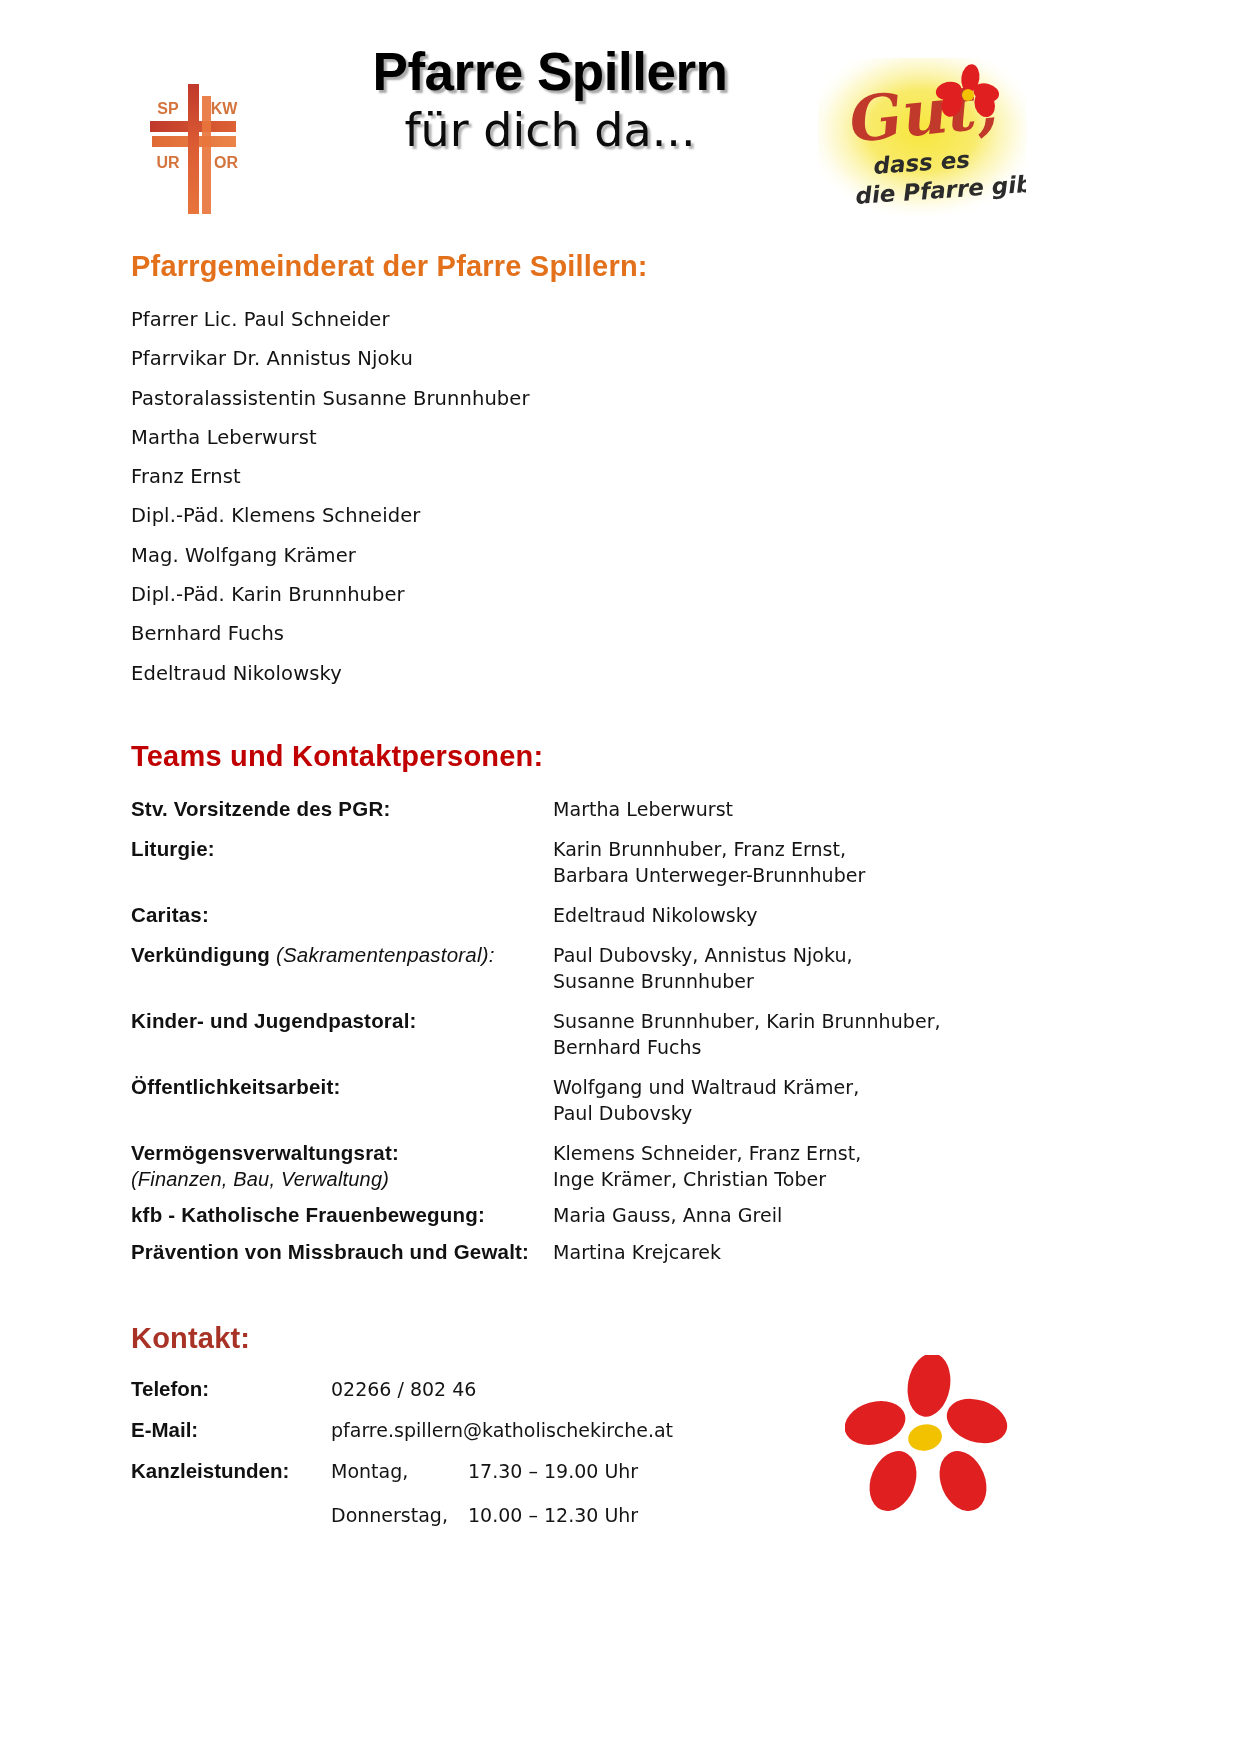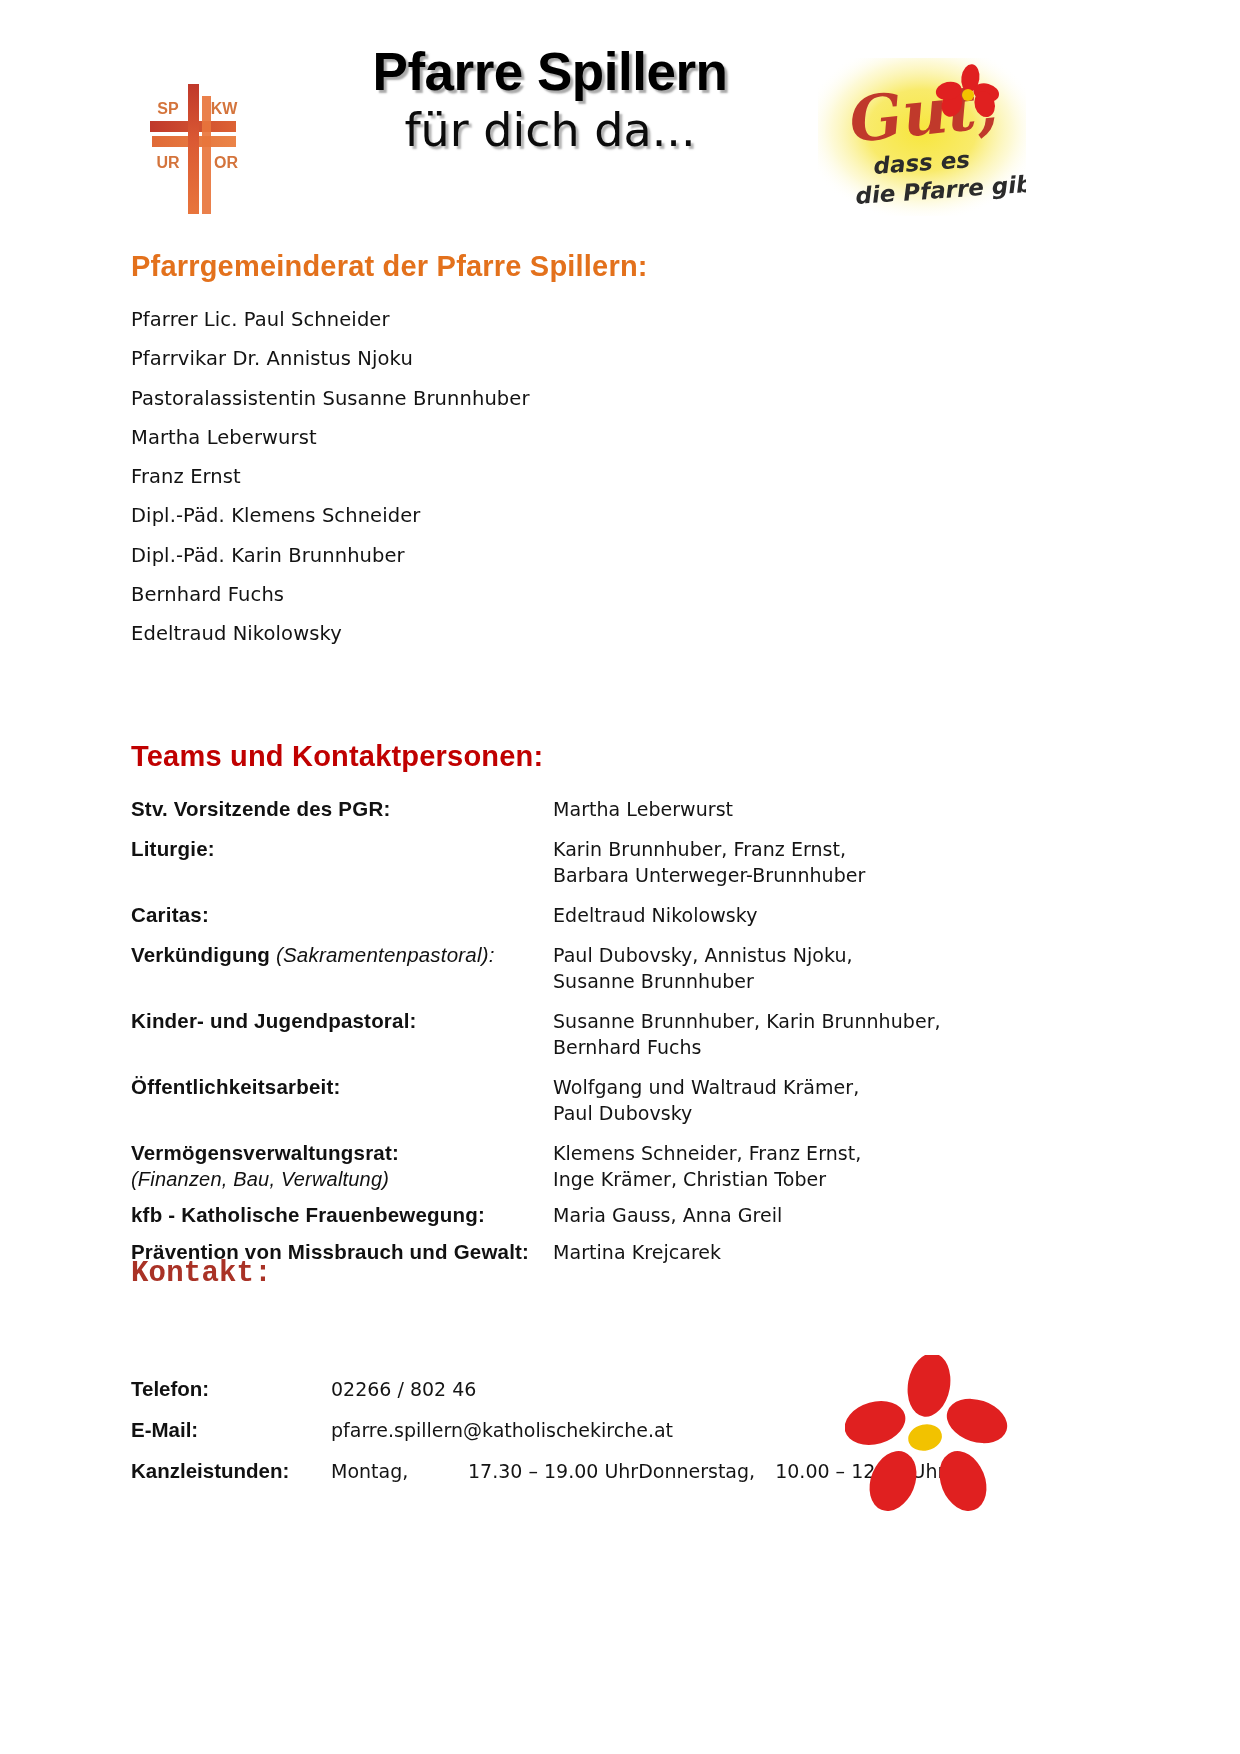--- a/index.html
+++ b/index.html
@@ -96,22 +96,22 @@
     font-weight: bold;
     font-size: 29px;
     color: #C00000;
     letter-spacing: 0.2px;
     white-space: nowrap;
   }
 
   .heading-kontakt {
     position: absolute;
     left: 131px;
-    top: 1257px;
-    font-family: Liberation Mono, monospace;
+    top: 1322px;
+    font-family: Liberation Sans, sans-serif;
     font-weight: bold;
     font-size: 29px;
     color: #A93226;
     letter-spacing: 0.2px;
     white-space: nowrap;
   }
 
   
   .member-list {
     position: absolute;
@@ -196,20 +196,21 @@
   }
   .contact-value {
     font-family: "DejaVu Sans", sans-serif;
     font-size: 19px;
     line-height: 26px;
     color: #141414;
     white-space: nowrap;
   }
   .hours-table {
     display: flex;
+    flex-direction: column;
   }
   .hours-row {
     display: flex;
     margin-bottom: 18px;
   }
   .hours-day {
     width: 137px;
     flex: 0 0 137px;
     font-family: "DejaVu Sans", sans-serif;
     font-size: 19px;
@@ -309,20 +310,21 @@
 
   <div class="heading-orange">Pfarrgemeinderat der Pfarre Spillern:</div>
 
   <div class="member-list">
     <div class="member-item">Pfarrer Lic. Paul Schneider</div>
     <div class="member-item">Pfarrvikar Dr. Annistus Njoku</div>
     <div class="member-item">Pastoralassistentin Susanne Brunnhuber</div>
     <div class="member-item">Martha Leberwurst</div>
     <div class="member-item">Franz Ernst</div>
     <div class="member-item">Dipl.-Päd. Klemens Schneider</div>
+    <div class="member-item">Mag. Wolfgang Krämer</div>
     <div class="member-item">Dipl.-Päd. Karin Brunnhuber</div>
     <div class="member-item">Bernhard Fuchs</div>
     <div class="member-item">Edeltraud Nikolowsky</div>
   </div>
 
   <div class="heading-red">Teams und Kontaktpersonen:</div>
 
   <div class="teams">
 
     <div class="team-row" style="margin-bottom:14px;">

